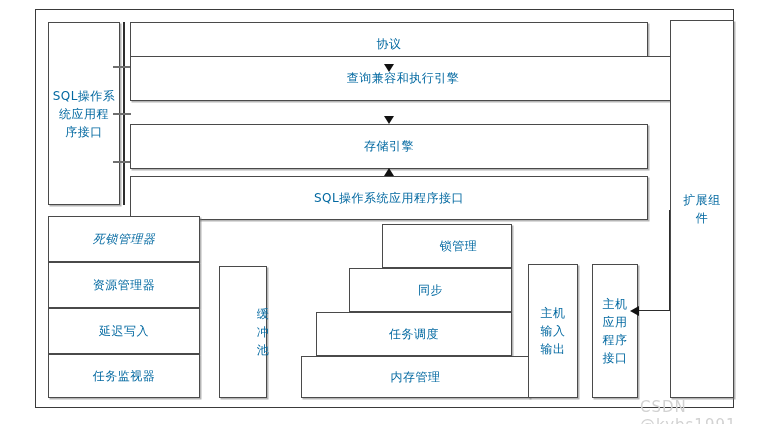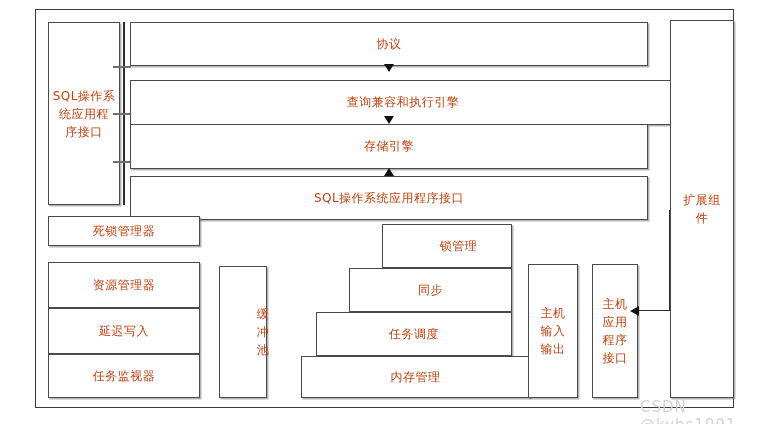--- a/index.html
+++ b/index.html
@@ -26,21 +26,21 @@
   }
   .box {
     position: absolute;
     background: #ffffff;
     border: 1px solid #4a4a4a;
     box-sizing: border-box;
     display: flex;
     align-items: center;
     justify-content: center;
     text-align: center;
-    color: #c2410c;
+    color: #0369a1;
     font-size: 12px;
     line-height: 17px;
     letter-spacing: 0.5px;
   }
   .box.shadowed {
     box-shadow: 1.5px 1.5px 0 0 rgba(120,120,120,0.55);
   }
   .box .lbl {
     display: block;
     white-space: pre-line;
@@ -122,37 +122,37 @@
 
   <div class="bus-line bus-v" style="left:123px; top:22px; width:1.5px; height:183px;"></div>
   <div class="bus-line bus-h" style="left:113px; top:66px; width:18px;"></div>
   <div class="bus-line bus-h" style="left:113px; top:113px; width:18px;"></div>
   <div class="bus-line bus-h" style="left:113px; top:161px; width:18px;"></div>
 
   <div class="box shadowed" style="left:130px; top:22px; width:518px; height:44px;">
     <span class="lbl">协议</span>
   </div>
 
-  <div class="box shadowed" style="left:130px; top:80px; width:546px; height:45px;">
+  <div class="box shadowed" style="left:130px; top:56px; width:546px; height:45px;">
     <span class="lbl">查询兼容和执行引擎</span>
   </div>
 
   <div class="box shadowed" style="left:130px; top:124px; width:518px; height:45px;">
     <span class="lbl">存储引擎</span>
   </div>
 
   <div class="box shadowed" style="left:130px; top:176px; width:518px; height:44px;">
     <span class="lbl">SQL操作系统应用程序接口</span>
   </div>
 
   <div class="arrow-head-down" style="left:384px; top:64px;"></div>
   <div class="arrow-head-down" style="left:384px; top:116px;"></div>
   <div class="arrow-head-up" style="left:384px; top:168px;"></div>
 
-  <div class="box shadowed" style="left:48px; top:216px; width:152px; height:30px;">
+  <div class="box shadowed" style="left:48px; top:216px; width:152px; height:46px;font-style:italic;">
     <span class="lbl">死锁管理器</span>
   </div>
   <div class="box shadowed" style="left:48px; top:262px; width:152px; height:46px;">
     <span class="lbl">资源管理器</span>
   </div>
   <div class="box shadowed" style="left:48px; top:308px; width:152px; height:46px;">
     <span class="lbl">延迟写入</span>
   </div>
   <div class="box shadowed" style="left:48px; top:354px; width:152px; height:44px;">
     <span class="lbl">任务监视器</span>

